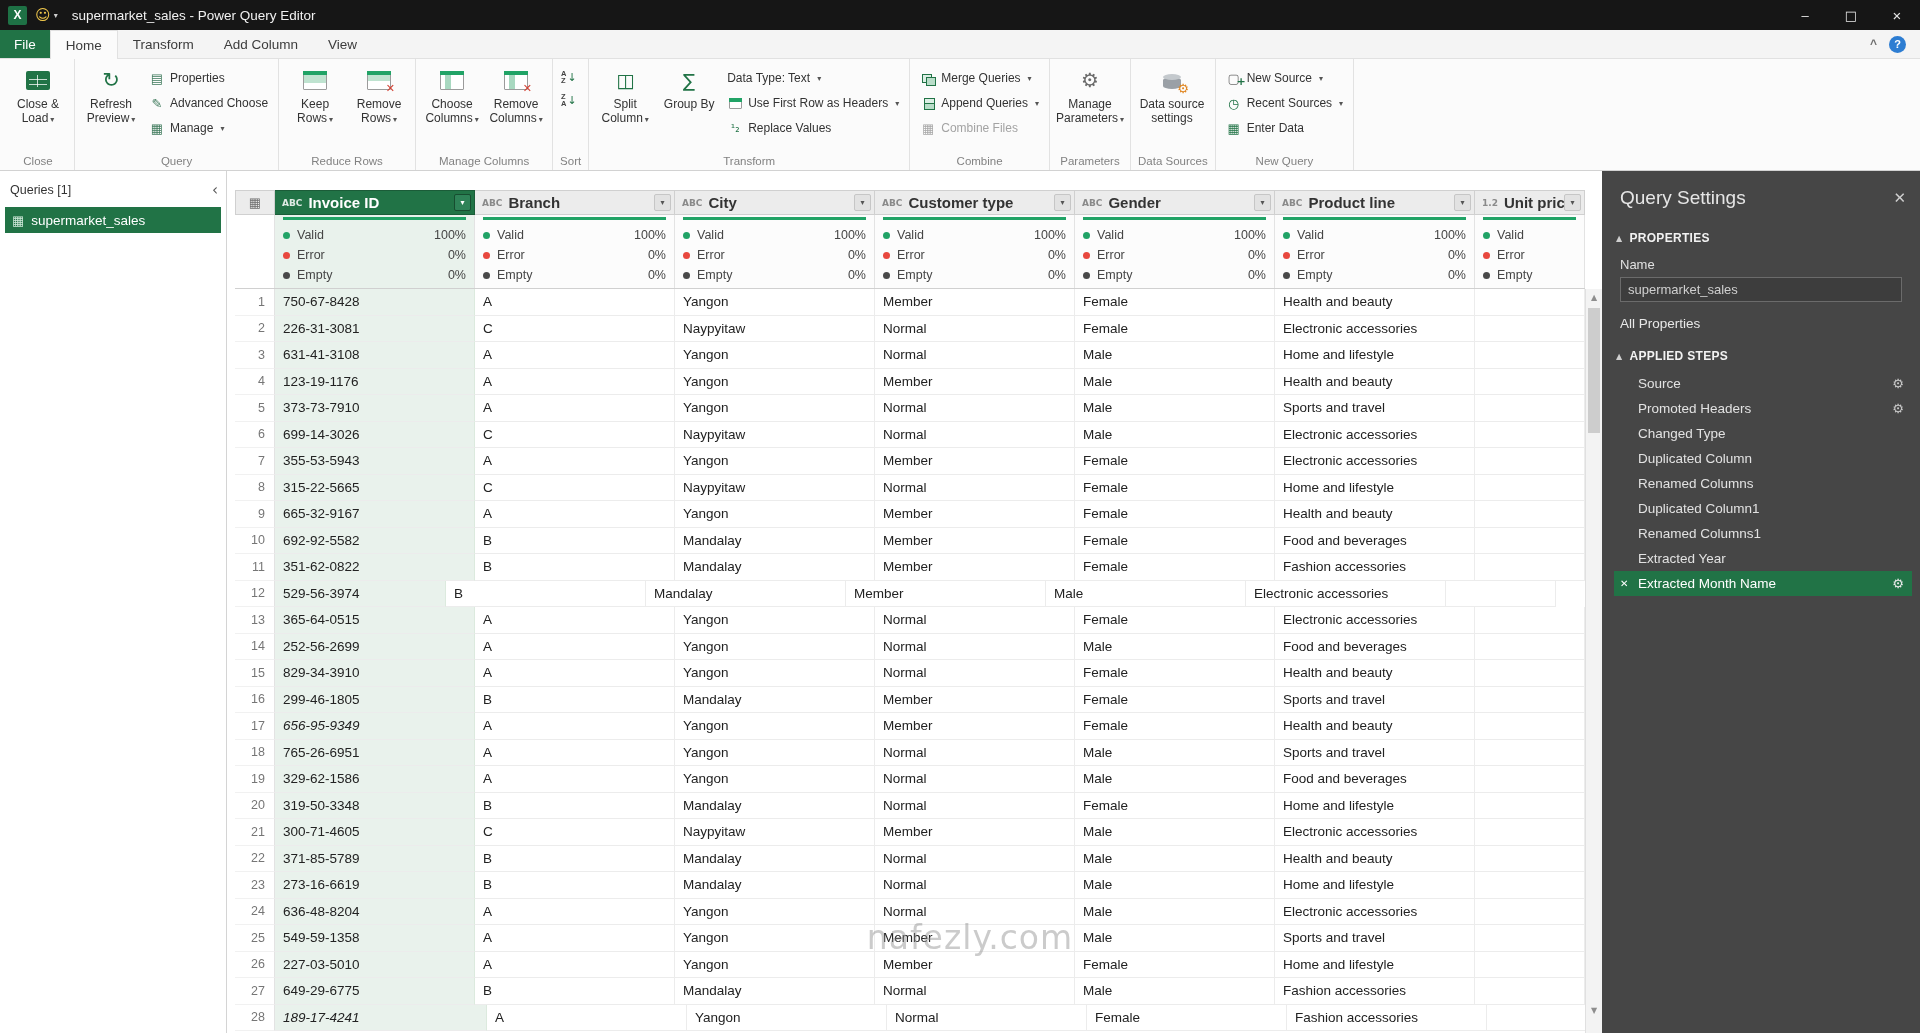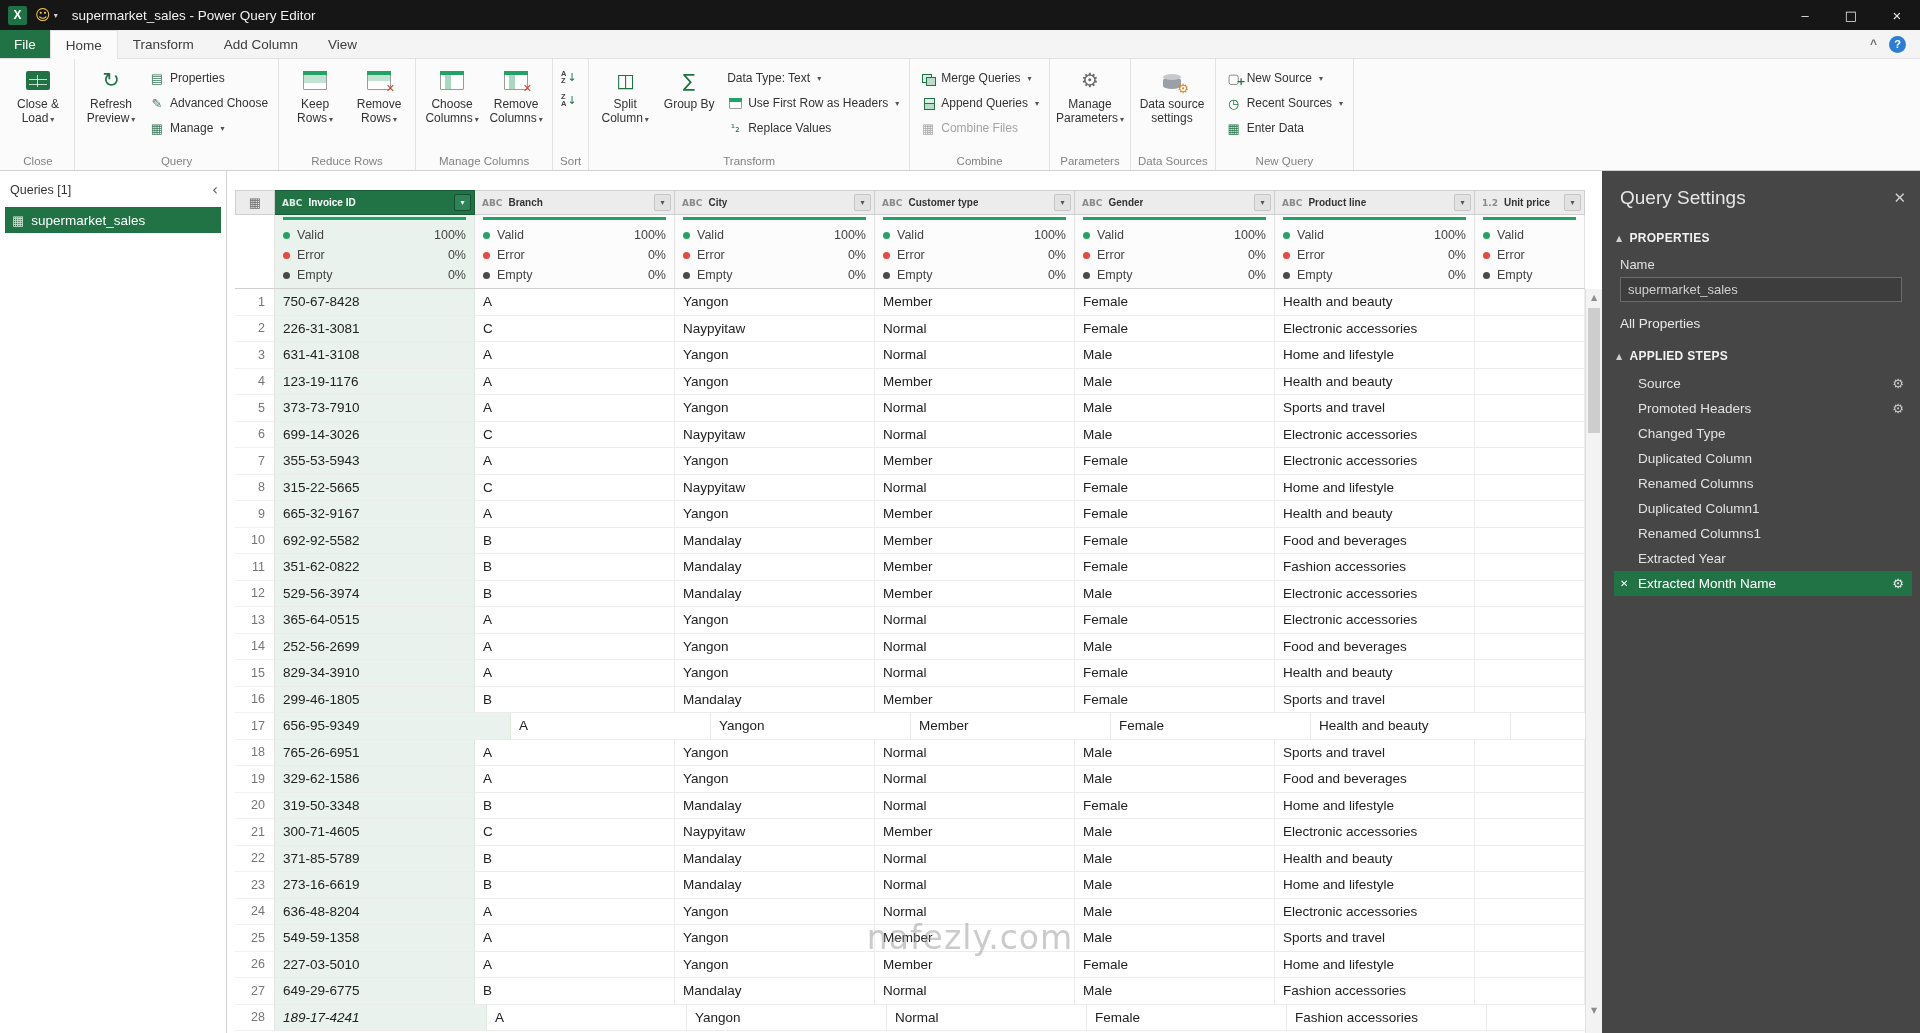--- a/index.html
+++ b/index.html
@@ -88,21 +88,21 @@
 
   
   .grid-wrap { flex:1; position:relative; padding:19px 0 0 8px; overflow:hidden; background:#fff; }
   .grid { width:1350px; overflow:hidden; }
   .grid-header { display:flex; height:25px; }
   .ghc { display:flex; align-items:center; padding:0 3px 0 7px; background:#ececec; border:1px solid #d0d0d0;
          border-left:none; height:25px; flex:none; overflow:hidden; }
   .ghc.corner { width:40px; justify-content:center; padding:0; border-left:1px solid #d0d0d0; }
   .corner-icon { color:#6e6e6e; font-size:13px; }
   .ghc .tic { font-size:9px; color:#8a8a8a; font-weight:bold; margin-right:6px; letter-spacing:0; font-family:"DejaVu Sans",sans-serif; }
-  .ghc .cname { font-size:10px; font-weight:bold; color:#333; white-space:nowrap; overflow:hidden; }
+  .ghc .cname { font-size:15px; font-weight:bold; color:#333; white-space:nowrap; overflow:hidden; }
   .ghc .fbtn { margin-left:auto; width:17px; height:17px; flex:none; display:flex; align-items:center; justify-content:center;
                font-size:8px; color:#555; background:#e2e2e2; border:1px solid #c6c6c6; border-radius:2px;
                font-family:"DejaVu Sans",sans-serif; }
   .ghc.sel { background:#217346; border-color:#1b5c38; }
   .ghc.sel .cname { color:#fff; }
   .ghc.sel .tic { color:rgba(255,255,255,.85); }
   .ghc.sel .fbtn { background:#2e8257; border-color:#174d30; color:#fff; }
 
   .grid-quality { display:flex; height:74px; border-bottom:1px solid #d0d0d0; }
   .gqc { flex:none; padding:0 8px; background:#fcfcfc; border-right:1px solid #e3e3e3; overflow:hidden; }
@@ -691,21 +691,21 @@
               <div class="gcell sel" style="width: 200px;">351-62-0822</div>
               <div class="gcell" style="width: 200px;">B</div>
               <div class="gcell" style="width: 200px;">Mandalay</div>
               <div class="gcell" style="width: 200px;">Member</div>
               <div class="gcell" style="width: 200px;">Female</div>
               <div class="gcell" style="width: 200px;">Fashion accessories</div>
               <div class="gcell" style="width: 110px;"></div>
             </div>
             <div class="grow">
               <div class="rnum">12</div>
-              <div class="gcell sel" style="width: 200px;">529-56-3974</div>
+              <div class="gcell sel" style="width: 171px;">529-56-3974</div>
               <div class="gcell" style="width: 200px;">B</div>
               <div class="gcell" style="width: 200px;">Mandalay</div>
               <div class="gcell" style="width: 200px;">Member</div>
               <div class="gcell" style="width: 200px;">Male</div>
               <div class="gcell" style="width: 200px;">Electronic accessories</div>
               <div class="gcell" style="width: 110px;"></div>
             </div>
             <div class="grow">
               <div class="rnum">13</div>
               <div class="gcell sel" style="width: 200px;">365-64-0515</div>
@@ -741,21 +741,21 @@
               <div class="gcell sel" style="width: 200px;">299-46-1805</div>
               <div class="gcell" style="width: 200px;">B</div>
               <div class="gcell" style="width: 200px;">Mandalay</div>
               <div class="gcell" style="width: 200px;">Member</div>
               <div class="gcell" style="width: 200px;">Female</div>
               <div class="gcell" style="width: 200px;">Sports and travel</div>
               <div class="gcell" style="width: 110px;"></div>
             </div>
             <div class="grow">
               <div class="rnum">17</div>
-              <div class="gcell sel" style="width: 236px;">656-95-9349</div>
+              <div class="gcell sel" style="width: 200px; font-style: italic;">656-95-9349</div>
               <div class="gcell" style="width: 200px;">A</div>
               <div class="gcell" style="width: 200px;">Yangon</div>
               <div class="gcell" style="width: 200px;">Member</div>
               <div class="gcell" style="width: 200px;">Female</div>
               <div class="gcell" style="width: 200px;">Health and beauty</div>
               <div class="gcell" style="width: 110px;"></div>
             </div>
             <div class="grow">
               <div class="rnum">18</div>
               <div class="gcell sel" style="width: 200px;">765-26-6951</div>

